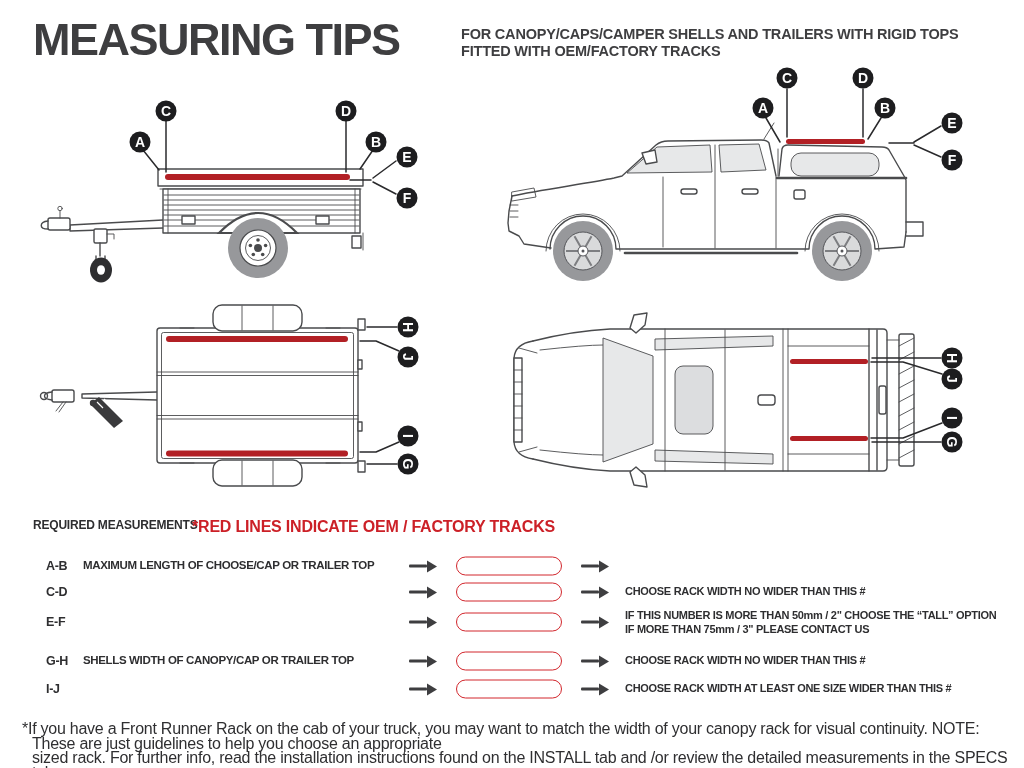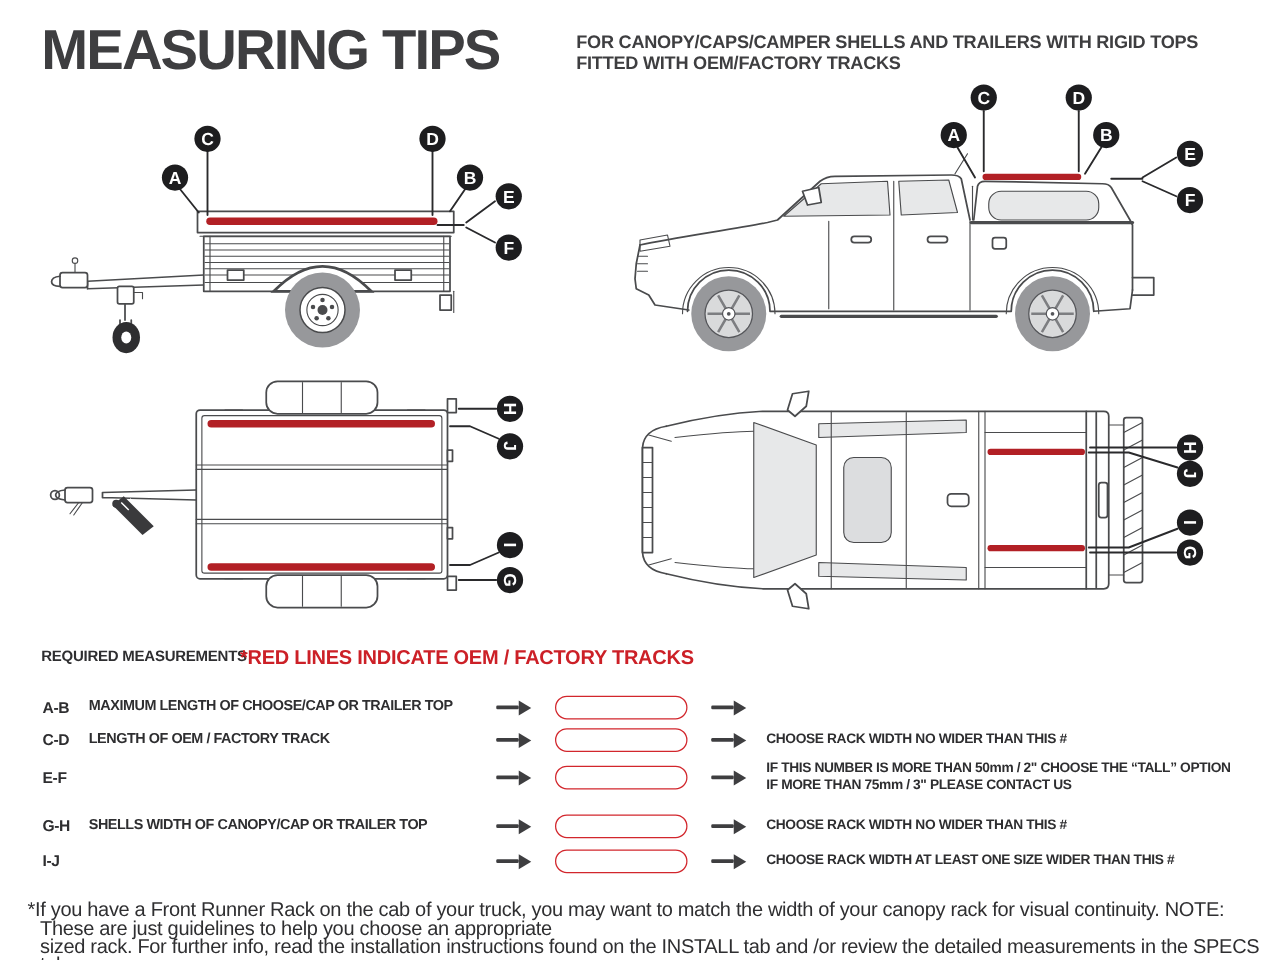--- a/index.html
+++ b/index.html
@@ -35,21 +35,21 @@
   .jwheel{fill:#2e2e30;}
   .dark{fill:#3a3a3c;}
   .track{fill:#b22025;}
   .ldr{fill:none;stroke:#2a2a2c;stroke-width:1.5;stroke-linecap:round;stroke-linejoin:round;}
   .lblc{fill:#1d1d1f;}
   .lblt{fill:#ffffff;font-family:"Liberation Sans",sans-serif;font-size:14px;font-weight:bold;text-anchor:middle;}
   
   #m-header{position:absolute;left:0;top:518px;width:1024px;height:16px;}
   #m-title{position:absolute;left:33px;top:0;font-size:12px;font-weight:bold;letter-spacing:-0.2px;color:#2e2e30;}
   #m-note{position:absolute;left:192px;top:0;font-size:16px;font-weight:bold;letter-spacing:-0.2px;color:#cc2027;}
-  .m-row{position:absolute;left:1px;width:848px;height:28px;}
+  .m-row{position:absolute;left:13px;width:848px;height:28px;}
   .m-row > *{position:absolute;top:50%;transform:translateY(-50%);}
   .m-id{left:33px;width:32px;font-size:12.5px;font-weight:bold;letter-spacing:-0.3px;color:#2e2e30;}
   .m-desc{left:70px;width:328px;font-size:11.5px;font-weight:bold;letter-spacing:-0.35px;
           line-height:13.5px;color:#2e2e30;white-space:pre-line;}
   .m-result{left:612px;width:406px;font-size:11px;font-weight:bold;letter-spacing:-0.3px;
           line-height:13.5px;color:#2e2e30;white-space:pre-line;}
   .arrow{height:3.2px;background:#3e3e40;border-radius:1px;}
   .arrow::after{content:"";position:absolute;left:100%;top:50%;transform:translateY(-50%);
           border-left:10px solid #3e3e40;border-top:6px solid transparent;border-bottom:6px solid transparent;}
   .arrow.a1{left:396px;width:18px;}
@@ -318,21 +318,20 @@
   <div class="m-row" style="top:552px">
     <span class="m-id">A-B</span>
     <span class="m-desc">MAXIMUM  LENGTH OF CHOOSE/CAP OR TRAILER TOP</span>
     <span class="arrow a1"></span>
     <span class="pill"></span>
     <span class="arrow a2"></span>
   </div>
 
   <div class="m-row" style="top:578px">
     <span class="m-id">C-D</span>
-    <span class="m-desc">LENGTH OF OEM / FACTORY TRACK</span>
     <span class="arrow a1"></span>
     <span class="pill"></span>
     <span class="arrow a2"></span>
     <span class="m-result">CHOOSE RACK WIDTH NO WIDER THAN THIS #</span>
   </div>
 
   <div class="m-row" style="top:606px;height:32px">
     <span class="m-id">E-F</span>
     <span class="arrow a1"></span>
     <span class="pill"></span>

